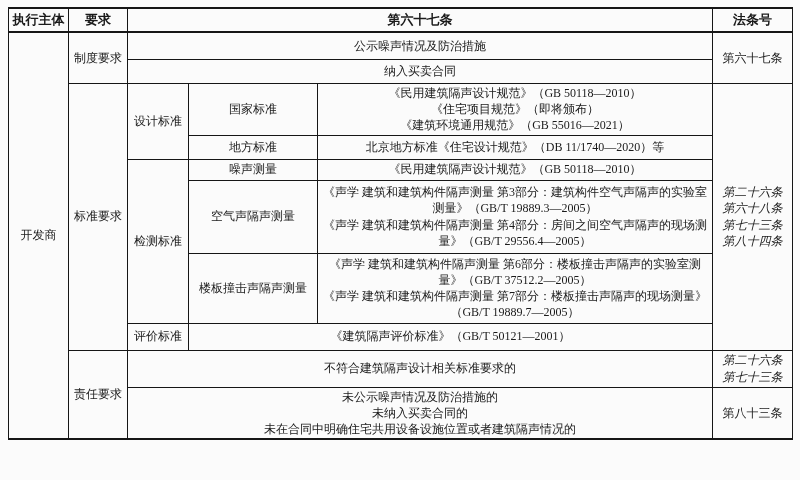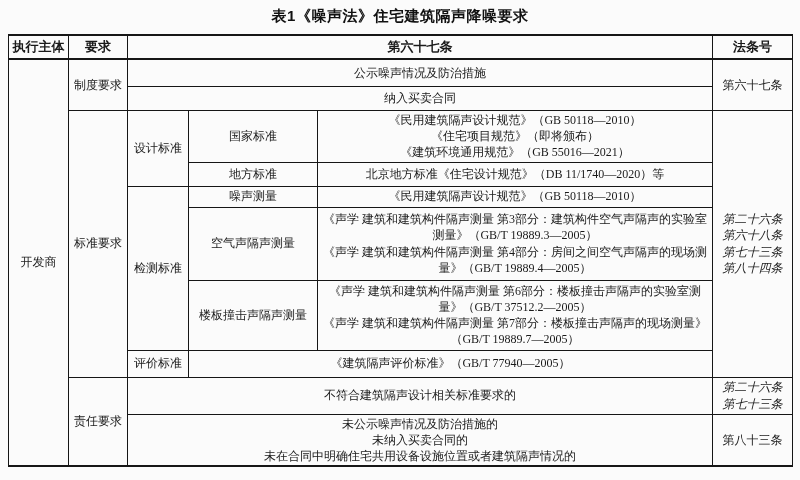--- a/index.html
+++ b/index.html
@@ -44,21 +44,20 @@
     border-bottom: 2px solid #161616;
     padding: 2px 2px;
   }
   .law-cell div { white-space: nowrap; font-style: italic; }
   .content-cell { padding: 2px 4px; }
 </style>
 </head>
 <body>
 
 <div class="page">
-  <div class="doc-title">表1《噪声法》住宅建筑隔声降噪要求</div>
 
   <table class="req-table">
     <colgroup>
       <col style="width:60px">
         <col style="width:59px">
         <col style="width:61px">
       <col style="width:129px">
         <col style="width:395px">
         <col style="width:80px">
     </colgroup>
@@ -107,35 +106,35 @@
     <tr style="height:21px">
       <td rowspan="3">检测标准</td>
       <td>噪声测量</td>
       <td class="content-cell">《民用建筑隔声设计规范》（GB 50118—2010）</td>
     </tr>
 
     <tr style="height:73px">
       <td>空气声隔声测量</td>
       <td class="content-cell">
         <div>《声学 建筑和建筑构件隔声测量 第3部分：建筑构件空气声隔声的实验室测量》（GB/T 19889.3—2005）</div>
-        <div>《声学 建筑和建筑构件隔声测量 第4部分：房间之间空气声隔声的现场测量》（GB/T 19889.4—2005）</div>
+        <div>《声学 建筑和建筑构件隔声测量 第4部分：房间之间空气声隔声的现场测量》（GB/T 29556.4—2005）</div>
       </td>
     </tr>
 
     <tr style="height:70px">
       <td>楼板撞击声隔声测量</td>
       <td class="content-cell">
         <div>《声学 建筑和建筑构件隔声测量 第6部分：楼板撞击声隔声的实验室测量》（GB/T 37512.2—2005）</div>
         <div>《声学 建筑和建筑构件隔声测量 第7部分：楼板撞击声隔声的现场测量》（GB/T 19889.7—2005）</div>
       </td>
     </tr>
 
     <tr style="height:27px">
       <td>评价标准</td>
-      <td colspan="2" class="content-cell">《建筑隔声评价标准》（GB/T 77940—2005）</td>
+      <td colspan="2" class="content-cell">《建筑隔声评价标准》（GB/T 50121—2001）</td>
     </tr>
 
     <tr style="height:37px">
       <td rowspan="2">责任要求</td>
       <td colspan="3" class="content-cell">不符合建筑隔声设计相关标准要求的</td>
       <td class="law-cell">
         <div>第二十六条</div>
         <div>第七十三条</div>
       </td>
     </tr>

